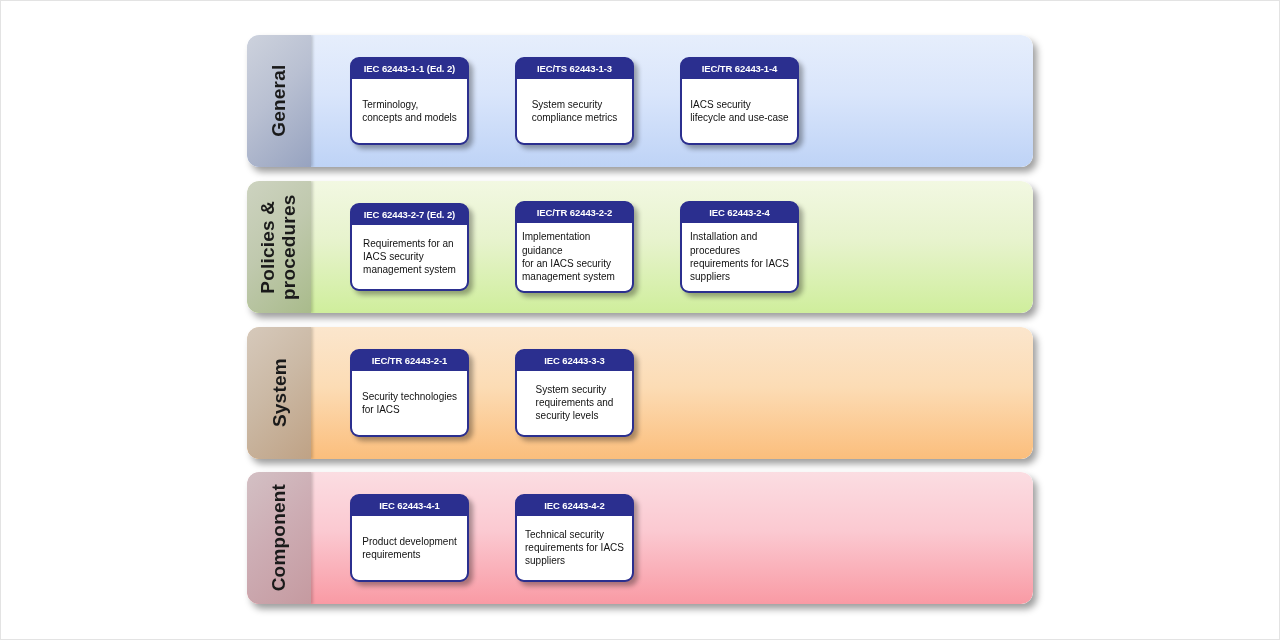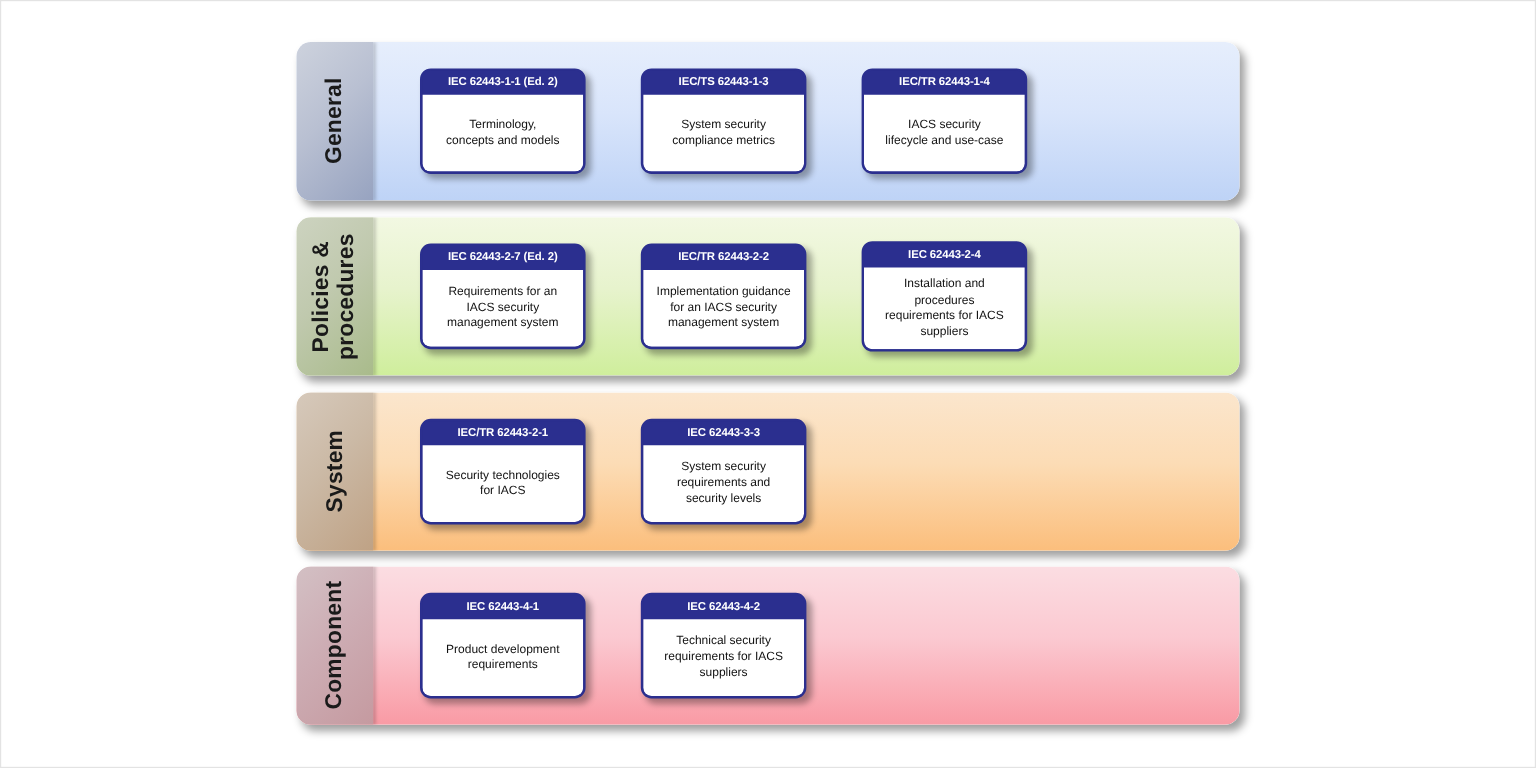--- a/index.html
+++ b/index.html
@@ -102,21 +102,21 @@
     left: 64px; top: 0;
     right: 0; bottom: 0;
     display: flex;
     align-items: center;
     padding-left: 39px;
     box-sizing: border-box;
     z-index: 1;
   }
 
   .card {
-    width: 138px;
+    width: 119px;
     min-height: 88px;
     margin-right: 46px;
     background: #2b2f8f;
     border: 2px solid #2b2f8f;
     border-radius: 9px;
     box-shadow: 4px 4px 5px rgba(0,0,0,0.33);
     box-sizing: border-box;
     overflow: hidden;
     display: flex;
     flex-direction: column;
@@ -132,21 +132,20 @@
     line-height: 1.1;
     letter-spacing: -0.1px;
     white-space: nowrap;
   }
 
   .card-body {
     background: #ffffff;
     color: #111111;
     font-size: 10px;
     line-height: 1.32;
-    text-align: center;
     flex: 1;
     display: flex;
     align-items: center;
     justify-content: center;
     padding: 7px 5px 8px 5px;
     border-radius: 0 0 6px 6px;
     box-sizing: border-box;
   }
   .card-body span { display: block; }
 </style>

